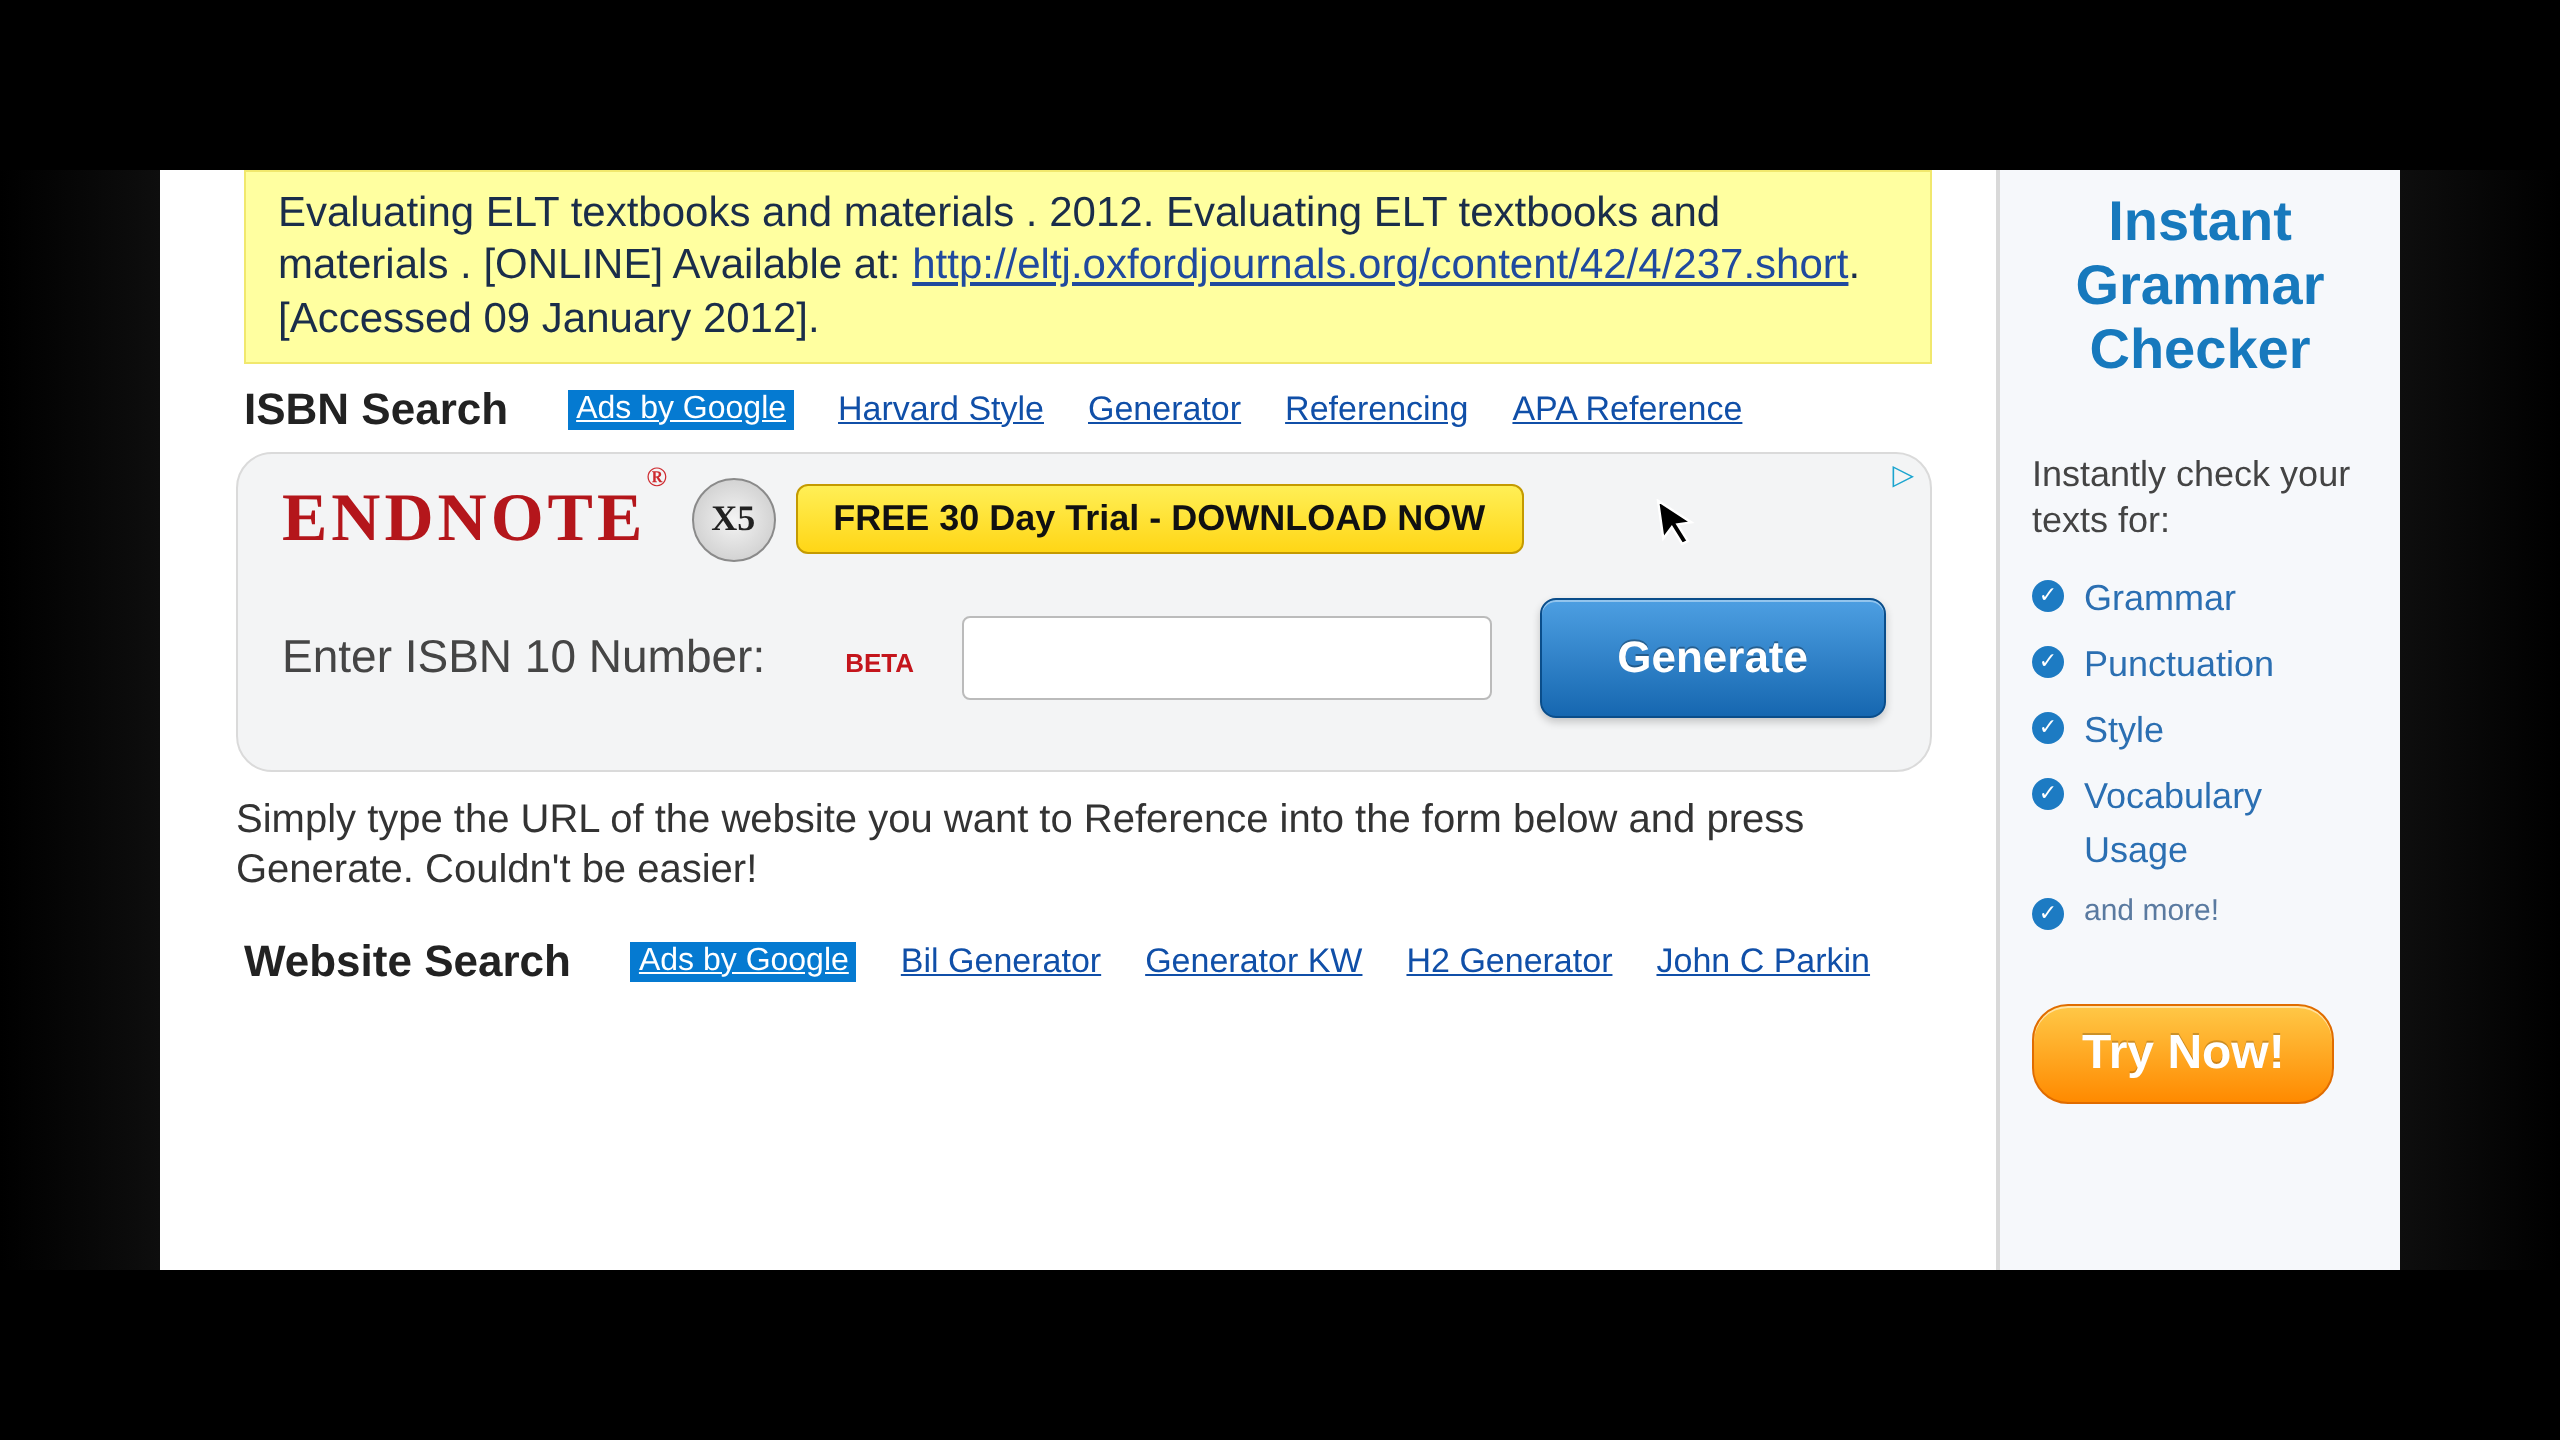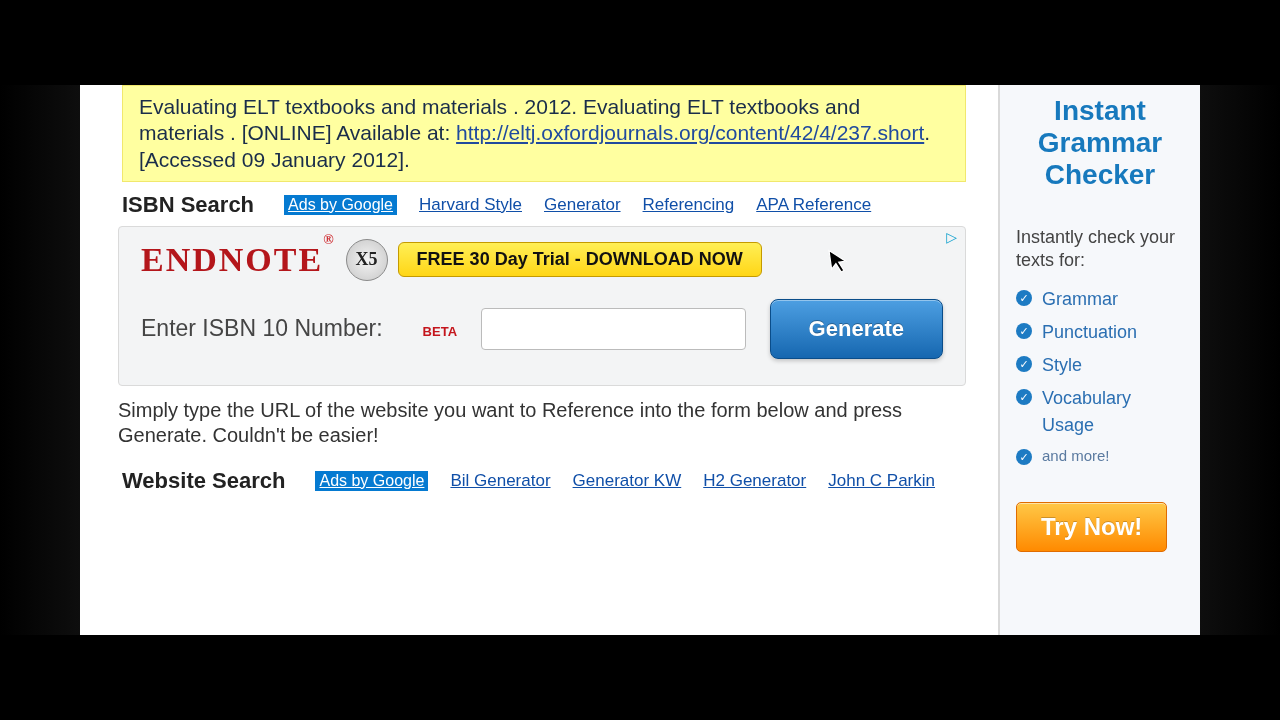--- a/index.html
+++ b/index.html
@@ -94,21 +94,21 @@
   .ad-link {
     font-size: 17px;
     color: #104fa8;
     text-decoration: underline;
   }
   
   .panel {
     margin: 4px 18px 12px 14px;
     background: #f3f4f5;
     border: 1px solid #dadada;
-    border-radius: 4px;
+    border-radius: 18px;
     padding: 12px 22px 26px 22px;
   }
   .endnote-row {
     position: relative;
     display: flex;
     align-items: center;
     gap: 10px;
     flex-wrap: nowrap;
   }
   .endnote-logo {
@@ -238,21 +238,21 @@
     font-size: 11px;
     flex-shrink: 0;
     margin-top: 4px;
   }
   .check-list .more { color: #5a7aa0; font-size: 15px; }
   .try-btn {
     margin-top: 28px;
     display: inline-block;
     background: linear-gradient(#ffc847,#ff8a00);
     border: 1px solid #e06c00;
-    border-radius: 5px;
+    border-radius: 18px;
     color: #fff;
     font-size: 24px;
     font-weight: bold;
     padding: 10px 24px;
     text-shadow: 0 -1px 0 rgba(0,0,0,.2);
     box-shadow: inset 0 1px 0 rgba(255,255,255,.5);
   }
   
   .cursor {
     position: absolute;

